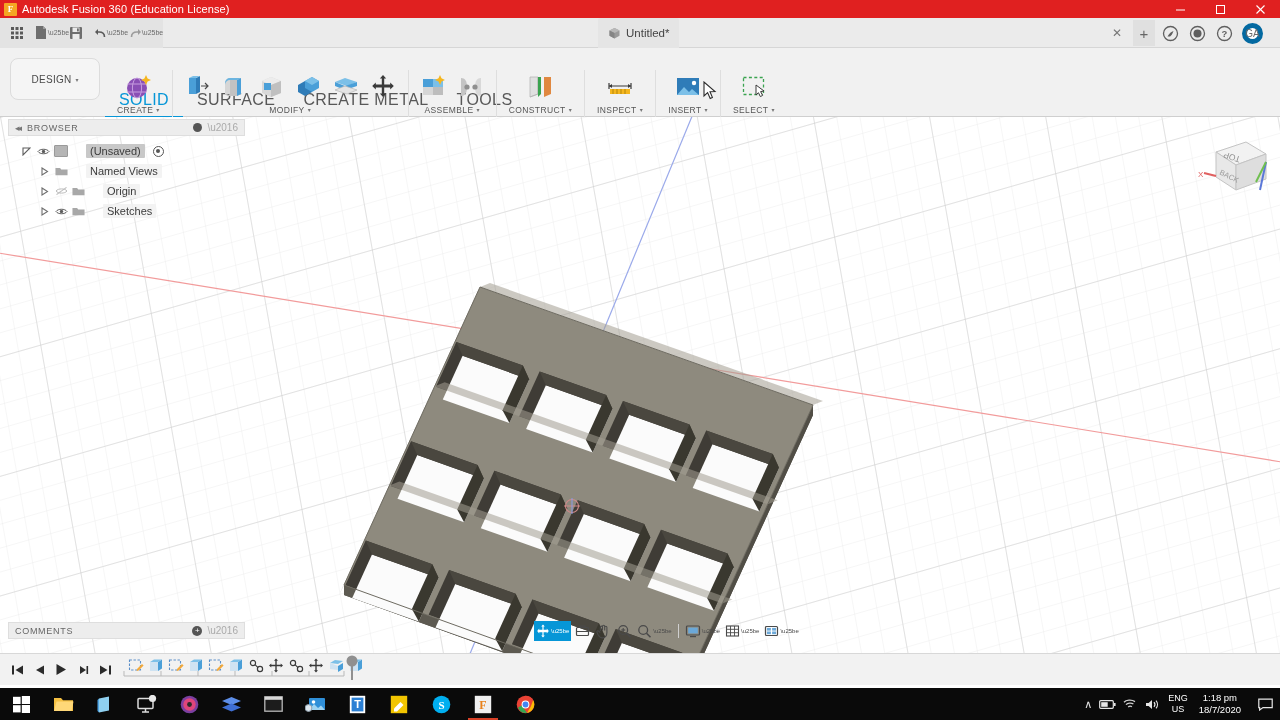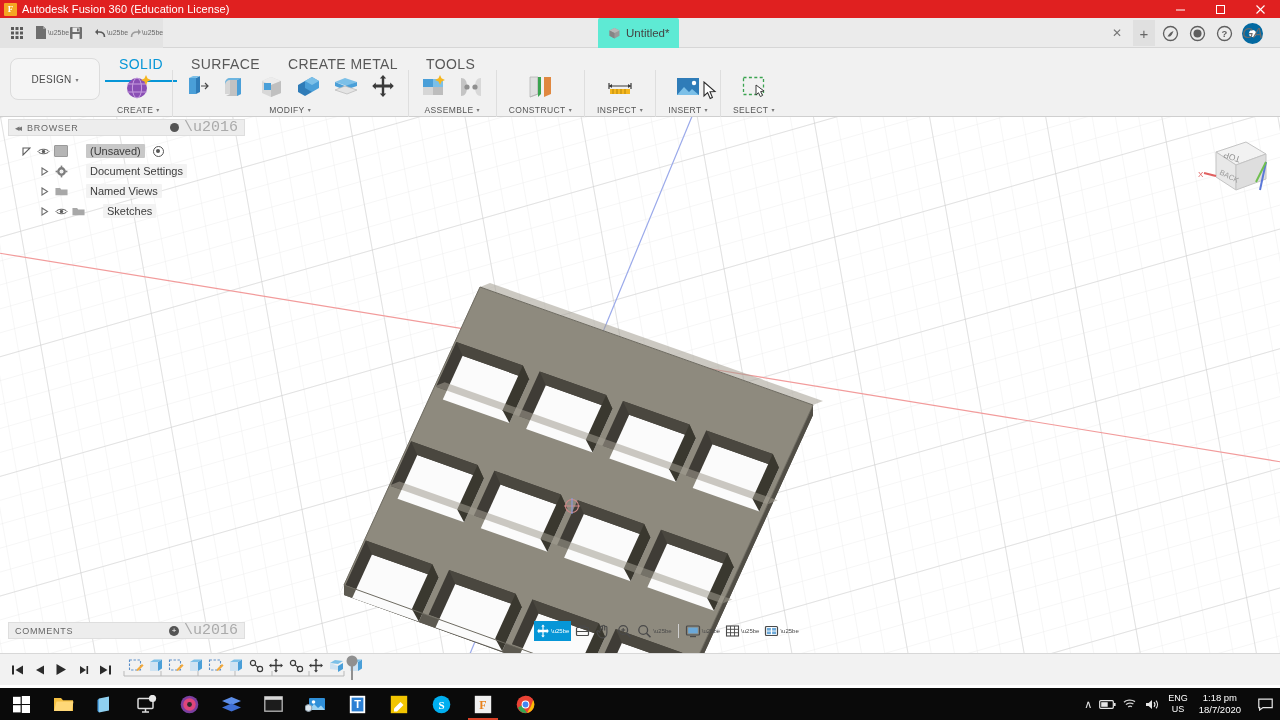--- a/index.html
+++ b/index.html
@@ -40,61 +40,61 @@
          padding: 0 6px; gap: 2px; }
   .qat-btn {
     width: 22px; height: 22px; display: flex; align-items: center;
     justify-content: center; color: #5a5a5a;
   }
   .qat-caret { width: 9px; height: 22px; display: flex; align-items: center;
                justify-content: center; color: #6a6a6a; font-size: 7px; }
   .doc-tab {
     position: absolute; left: 598px; top: 18px; height: 30px;
     display: flex; align-items: center; gap: 5px; padding: 0 10px;
-    background: #5eead4; border-radius: 2px 2px 0 0;
+    background: #e5e5e5; border-radius: 2px 2px 0 0;
   }
   .doc-tab .label { font-size: 11.5px; color: #444; }
   .tab-close {
     position: absolute; left: 1110px; top: 26px; width: 14px; height: 14px;
     display: flex; align-items: center; justify-content: center;
     color: #777; font-size: 12px;
   }
   .tab-new {
     position: absolute; left: 1133px; top: 20px; width: 22px; height: 26px;
     display: flex; align-items: center; justify-content: center;
     color: #666; font-size: 15px; background: #e0e0e0;
   }
   .tr-icons { position: absolute; left: 1158px; top: 20px; height: 26px;
               display: flex; align-items: center; gap: 3px; }
   .tr-icon { width: 24px; height: 24px; display: flex; align-items: center;
              justify-content: center; color: #5f5f5f; }
   .avatar {
     width: 21px; height: 21px; border-radius: 50%; background: #fff;
-    border: 7px solid #0369a1; color: #6b6b6b; font-size: 14px;
+    border: 5px solid #0369a1; color: #6b6b6b; font-size: 10px;
     display: flex; align-items: center; justify-content: center;
     margin-left: 3px;
-    font-style: italic;
   }
 
   
   .ribbon {
     position: absolute; left: 0; top: 48px; width: 1280px; height: 69px;
     background: #f1f1f1; border-bottom: 1px solid #cfcfcf;
   }
   .design-box {
     position: absolute; left: 10px; top: 10px; width: 90px; height: 42px;
     border: 1px solid #dcdcdc; background: #f5f5f5; border-radius: 8px;
     display: flex; align-items: center; justify-content: center; gap: 4px;
   }
   .design-box .t { font-size: 10px; color: #4a4a4a; letter-spacing: .3px; }
   .wstabs { position: absolute; left: 105px; top: 0; display: flex; }
   .wstab {
-    height: 34px; padding: 0 14px; font-size: 14px; color: #585858;
+    height: 34px; padding: 0 14px; font-size: 16px; color: #585858;
     display: flex; align-items: center; letter-spacing: .4px;
     border-bottom: 2px solid transparent;
+    margin-top: 36px;
   }
   .wstab.active { color: #0696d7; border-bottom-color: #0696d7; }
   .panels { position: absolute; left: 105px; top: 22px; height: 47px;
             display: flex; align-items: flex-start; }
   .panel {
     height: 47px; display: flex; flex-direction: column; align-items: center;
     border-right: 1px solid #dedede; padding: 0 7px;
   }
   .panel:last-child { border-right: none; }
   .panel .row { display: flex; align-items: center; gap: 1px; height: 34px; }
@@ -116,21 +116,21 @@
 
   
   .browser-hdr {
     position: absolute; left: 8px; top: 119px; width: 237px; height: 17px;
     background: #ededed; border: 1px solid #dedede;
     display: flex; align-items: center; padding: 0 6px;
   }
   .browser-hdr .t { font-size: 9px; color: #666; letter-spacing: .7px; }
   .hdr-right { margin-left: auto; display: flex; align-items: center; gap: 5px; }
   .dot-btn { width: 9px; height: 9px; border-radius: 50%; background: #555; }
-  .grip { color: #aaa; font-size: 15px; font-family: Liberation Mono, monospace; }
+  .grip { color: #aaa; font-size: 10px; }
   .collapse-arrows { color: #777; font-size: 9px; margin-right: 7px; letter-spacing:-2px;}
 
   .tree { position: absolute; left: 8px; top: 141px; width: 237px; }
   .trow {
     display: flex; align-items: center; height: 20px; gap: 4px;
     padding-left: 12px; font-size: 11px; color: #3c3c3c;
   }
   .tw { width: 13px; display: flex; align-items: center; justify-content: center; }
   .eye { color: #5d5d5d; font-size: 10px; }
   .tlabel {
@@ -664,55 +664,54 @@
             <circle cx="6.5" cy="4.5" r="1.7" fill="#5d5d5d"></circle>
           </svg>
       </span>
       <span class="thumb"></span>
       <span class="tlabel">(Unsaved)</span>
       <span class="radio">
           <i></i>
         </span>
     </div>
 
+
     <div class="trow" style="padding-left:30px;">
       <span class="tw">
         <svg width="9" height="9" viewBox="0 0 9 9">
             <path d="M2 1 L7.5 4.5 L2 8 Z" fill="none" stroke="#6e6e6e" stroke-width="1.1"></path>
           </svg>
       </span>
       <span class="tw">
-        <svg width="13" height="13" viewBox="0 0 13 13">
-            <circle cx="6.5" cy="6.5" r="3.2" fill="none" stroke="#7d7d7d" stroke-width="2.4"></circle>
-            <circle cx="6.5" cy="6.5" r="1.6" fill="#ededed"></circle>
-            <g stroke="#7d7d7d" stroke-width="1.6">
-              <line x1="6.5" y1="0.6" x2="6.5" y2="2.4"></line>
-              <line x1="6.5" y1="10.6" x2="6.5" y2="12.4"></line>
-              <line x1="0.6" y1="6.5" x2="2.4" y2="6.5"></line>
-              <line x1="10.6" y1="6.5" x2="12.4" y2="6.5"></line>
-            </g>
-          </svg>
-      </span>
-      <span class="tlabel">Document Settings</span>
+        <svg width="14" height="11" viewBox="0 0 14 11">
+            <path d="M0.5 1.8h5l1.2 1.5h6.8v6.2H0.5z" fill="#a8a8a8"></path>
+          </svg>
+      </span>
+      <span class="tlabel">Named Views</span>
     </div>
 
     <div class="trow" style="padding-left:30px;">
       <span class="tw">
         <svg width="9" height="9" viewBox="0 0 9 9">
             <path d="M2 1 L7.5 4.5 L2 8 Z" fill="none" stroke="#6e6e6e" stroke-width="1.1"></path>
           </svg>
       </span>
       <span class="tw">
+        <svg width="13" height="10" viewBox="0 0 13 10">
+            <path d="M1 5C3 2.2 10 2.2 12 5 10 7.8 3 7.8 1 5Z" fill="none" stroke="#bdbdbd" stroke-width="1"></path>
+            <line x1="1.5" y1="8.6" x2="11.5" y2="1.4" stroke="#bdbdbd" stroke-width="1.1"></line>
+          </svg>
+      </span>
+      <span class="tw">
         <svg width="14" height="11" viewBox="0 0 14 11">
             <path d="M0.5 1.8h5l1.2 1.5h6.8v6.2H0.5z" fill="#a8a8a8"></path>
           </svg>
       </span>
-      <span class="tlabel">Named Views</span>
-    </div>
-
+      <span class="tlabel">Origin</span>
+    </div>
 
 
 
     <div class="trow" style="padding-left:30px;">
       <span class="tw">
         <svg width="9" height="9" viewBox="0 0 9 9">
             <path d="M2 1 L7.5 4.5 L2 8 Z" fill="none" stroke="#6e6e6e" stroke-width="1.1"></path>
           </svg>
       </span>
       <span class="tw">

